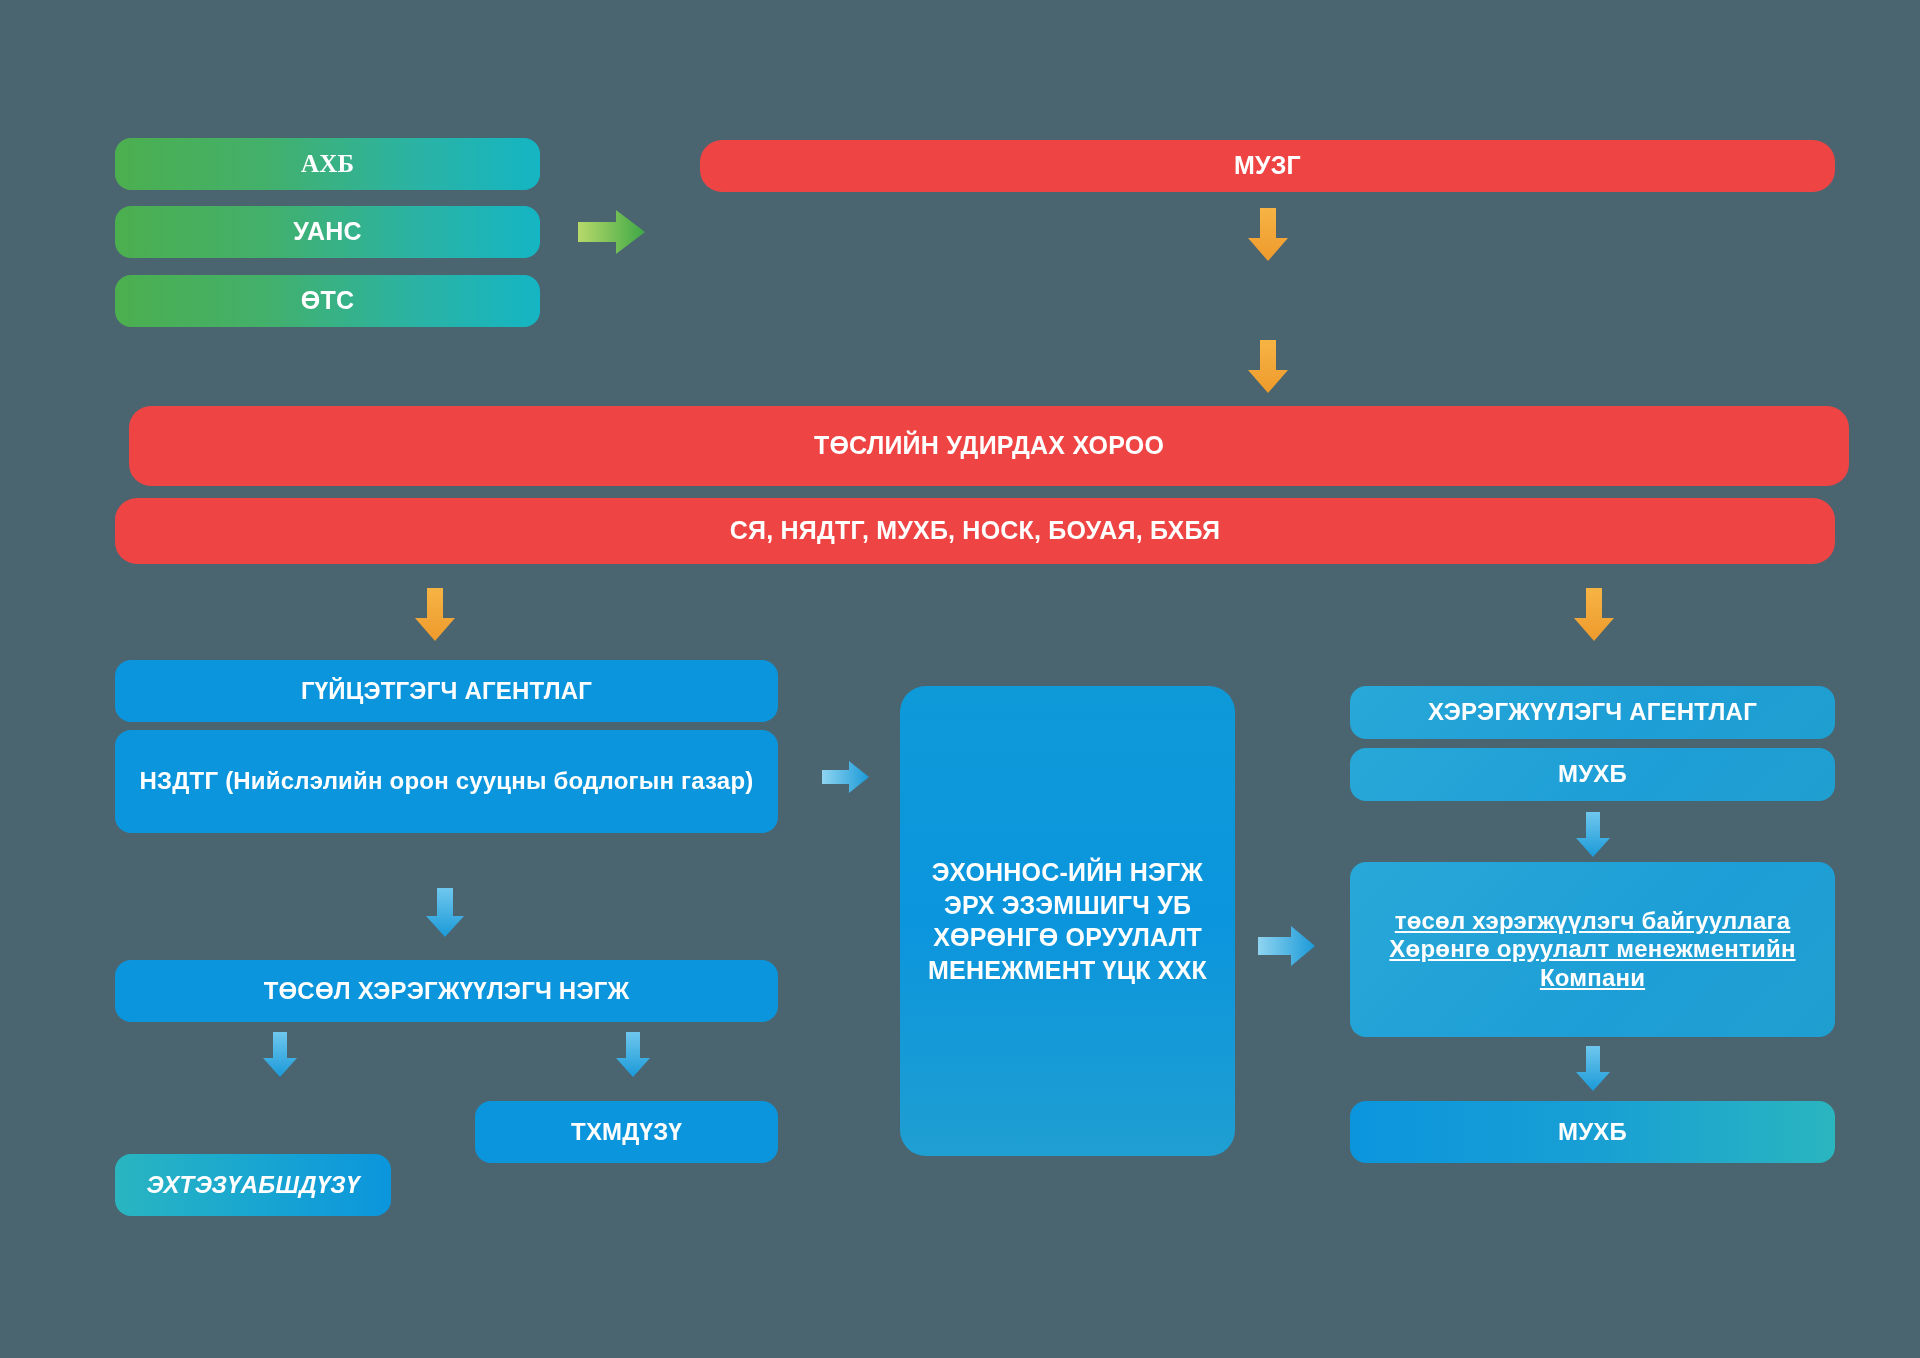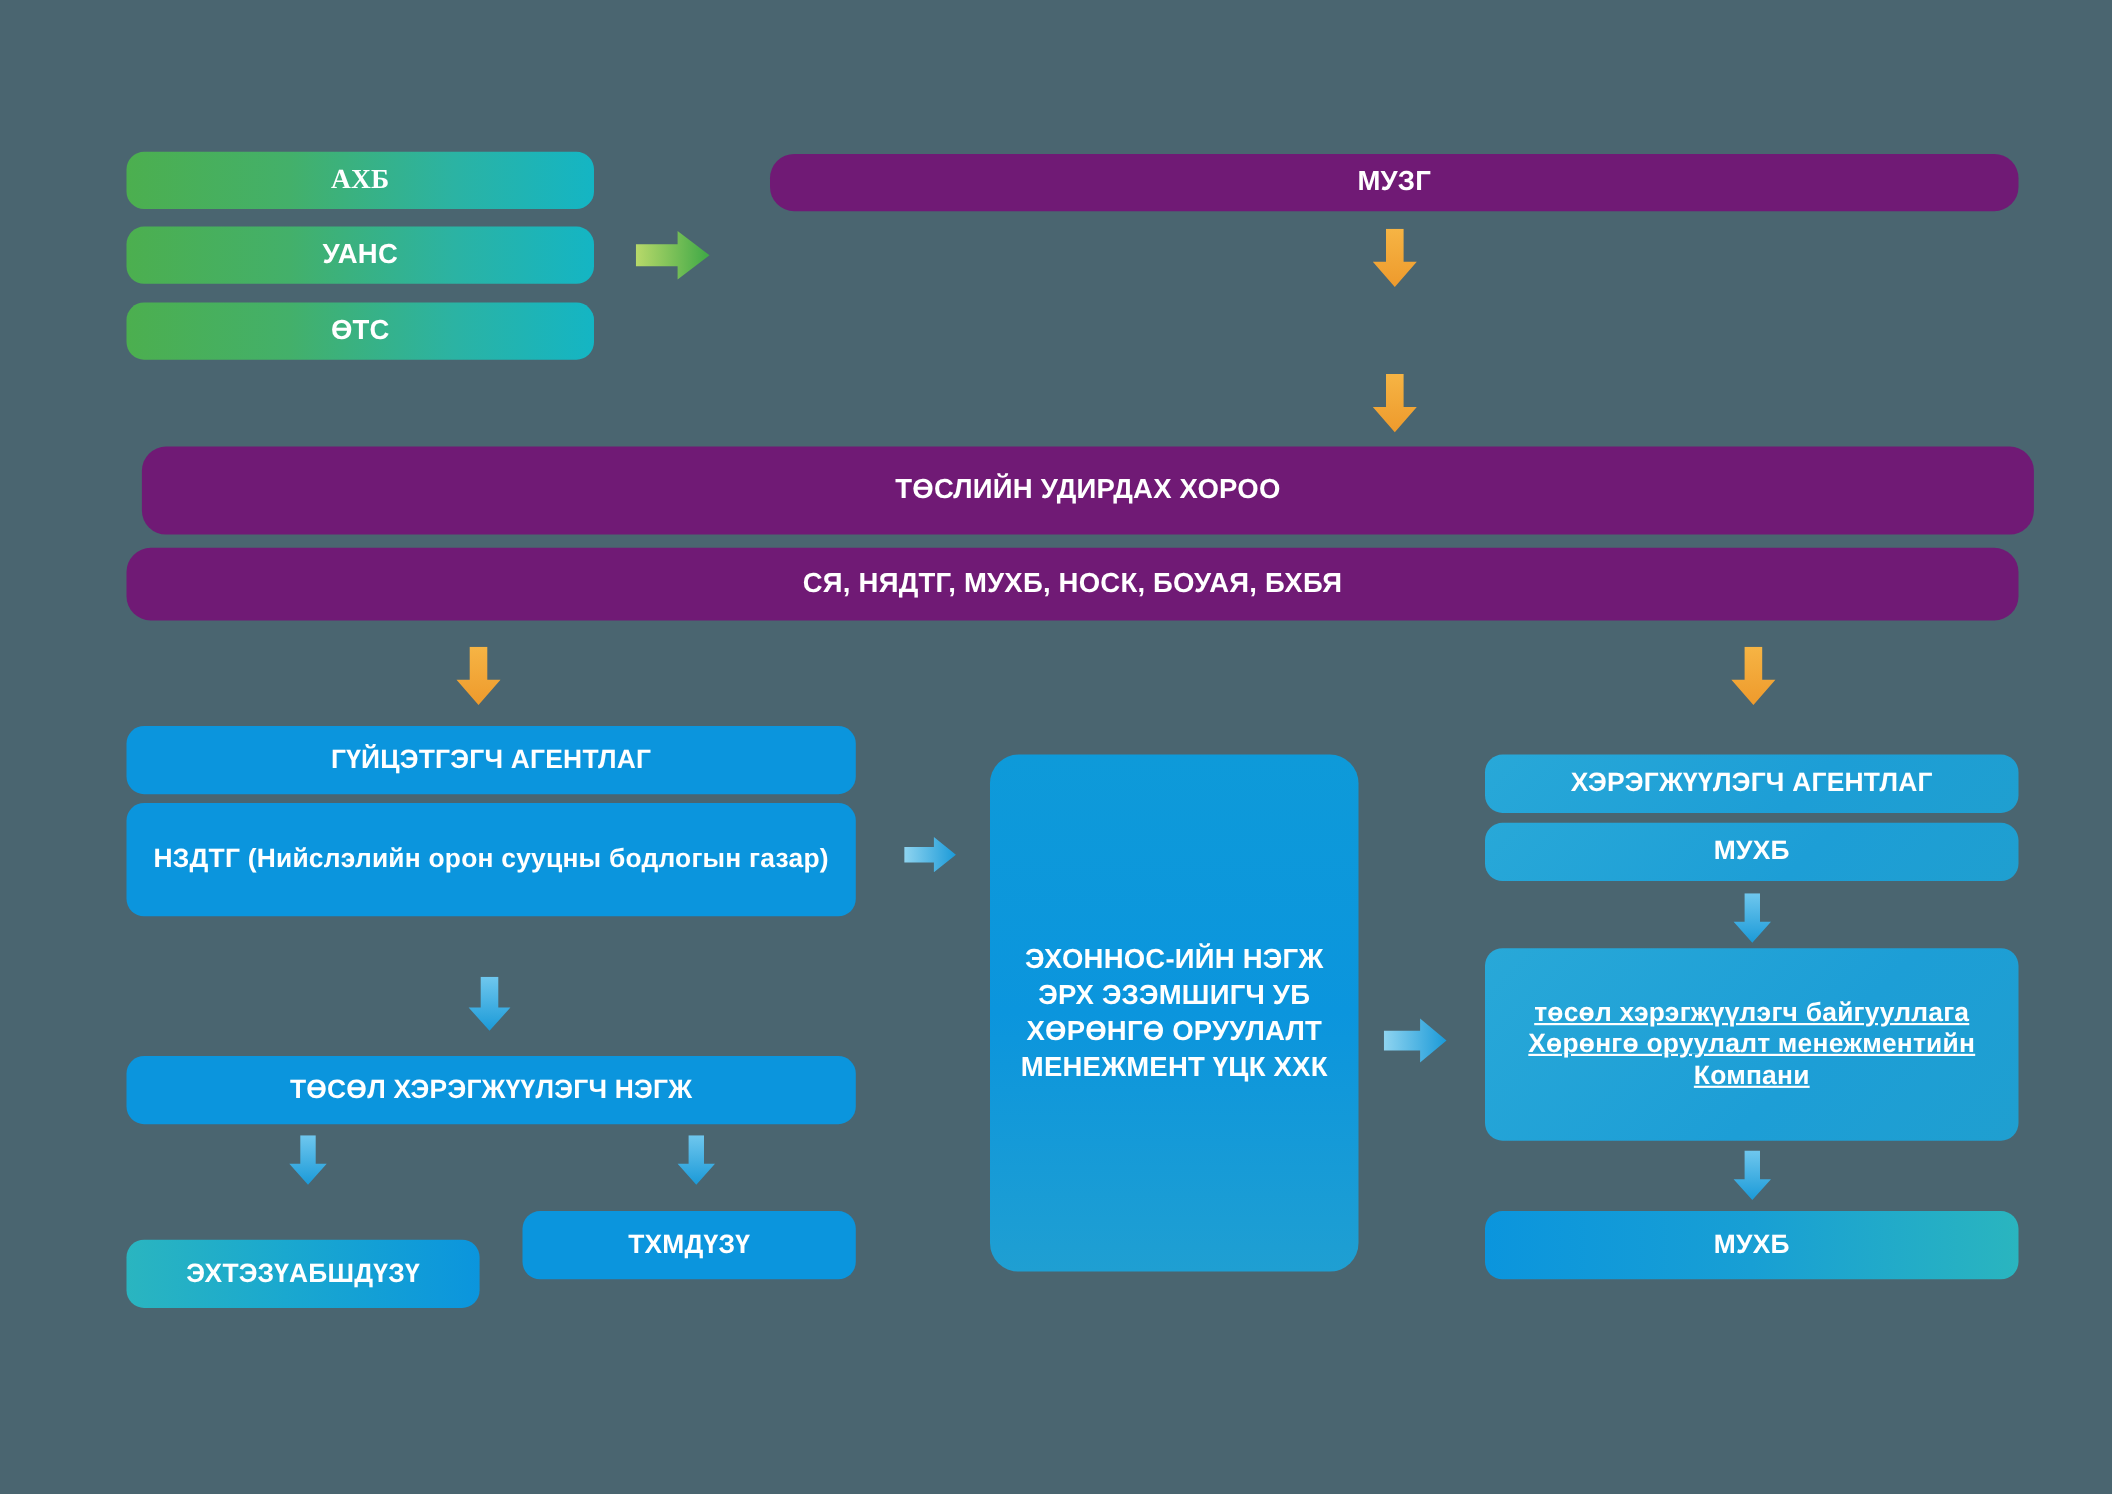--- a/index.html
+++ b/index.html
@@ -28,21 +28,21 @@
     line-height: 1.18;
     letter-spacing: 0.2px;
   }
   .green {
     background: linear-gradient(90deg, #4caf4f 0%, #43b06a 35%, #2bb3a3 70%, #14b5c4 100%);
     font-weight: bold;
     font-size: 25px;
     border-radius: 16px;
   }
   .orange {
-    background: #701a75;
+    background: #ef4444;
     font-weight: bold;
     font-size: 25px;
     border-radius: 22px;
   }
   .blue {
     background: #0b95dd;
     font-weight: bold;
     font-size: 24px;
     border-radius: 16px;
   }
@@ -162,21 +162,21 @@
   <div class="arrow" style="left:262px; top:1032px;">
     <svg width="36" height="46" viewBox="0 0 36 46">
       <path d="M11,0 L25,0 L25,26 L35,26 L18,45 L1,26 L11,26 Z" fill="url(#ba1)"></path>
     </svg>
   </div>
   <div class="arrow" style="left:615px; top:1032px;">
     <svg width="36" height="46" viewBox="0 0 36 46">
       <path d="M11,0 L25,0 L25,26 L35,26 L18,45 L1,26 L11,26 Z" fill="url(#ba1)"></path>
     </svg>
   </div>
-  <div class="node blue-grad" style="left:115px; top:1127px; width:321px; height:62px;">
+  <div class="node blue-grad" style="left:115px; top:1154px; width:276px; height:62px;font-style:italic;">
     <span>ЭХТЭЗҮАБШДҮЗҮ</span>
   </div>
   <div class="node blue" style="left:475px; top:1101px; width:303px; height:62px;">
     <span>ТХМДҮЗҮ</span>
   </div>
 
   <div class="arrow" style="left:822px; top:760px;">
     <svg width="48" height="34" viewBox="0 0 48 34">
       <defs>
         <linearGradient id="bra" x1="0" y1="0" x2="1" y2="0">

